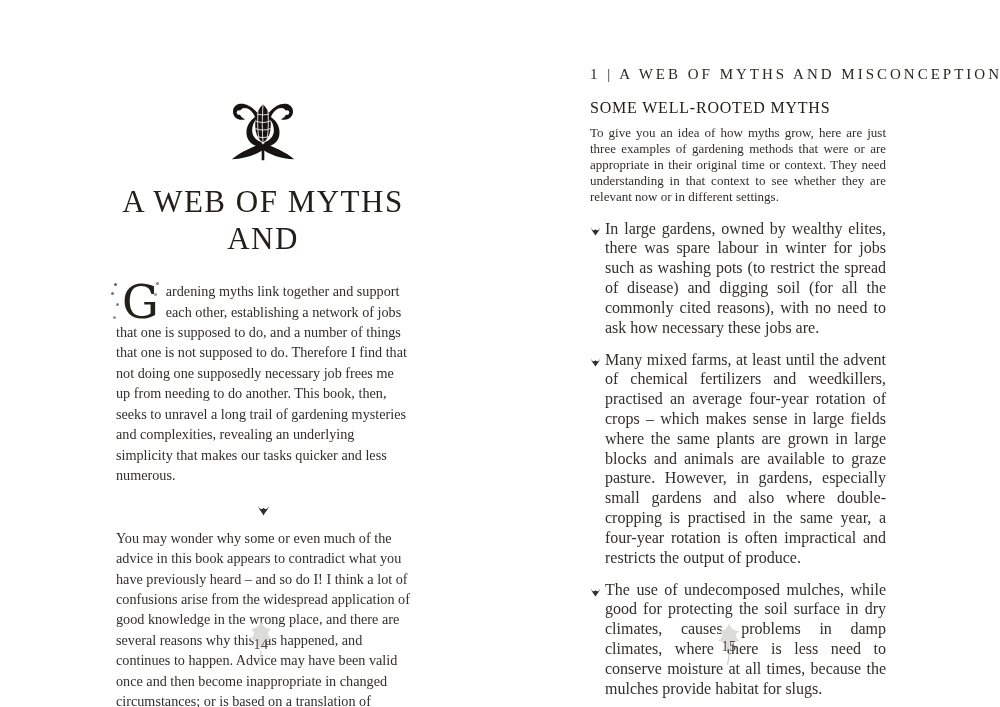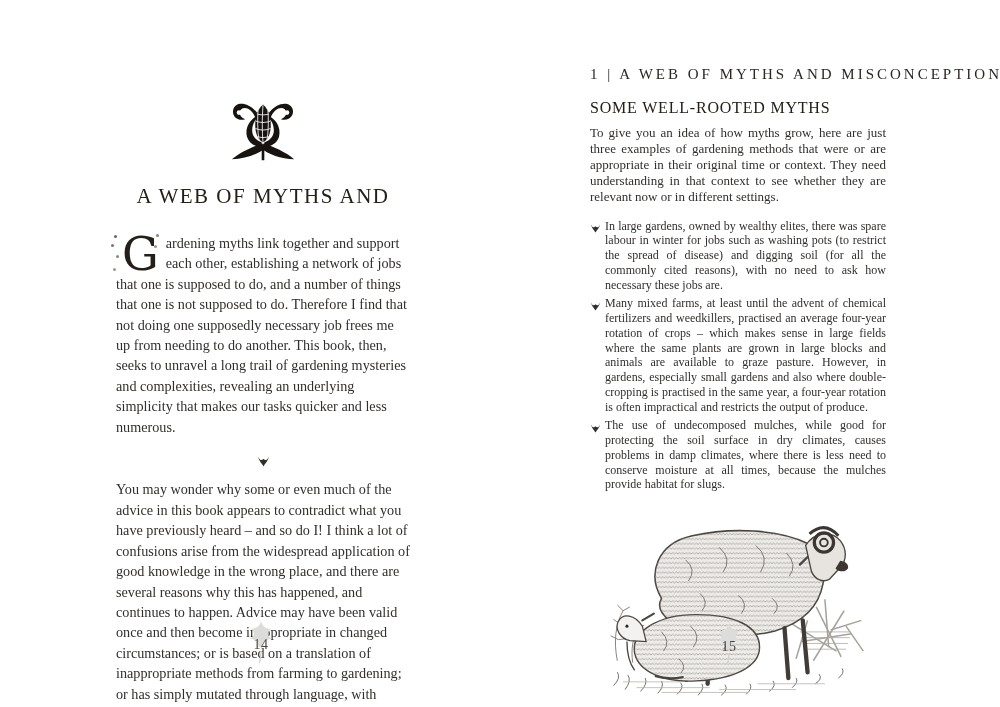--- a/index.html
+++ b/index.html
@@ -8,21 +8,21 @@
     font-family:"Liberation Serif", serif;color:#322e2b;overflow:hidden;
   }
   
   .page-left{position:absolute;left:116px;top:92px;width:294px;}
   .chapter-label{
     text-align:center;font-size:11px;letter-spacing:5px;color:#2a2623;
     font-weight:normal;
   }
   .ornament-wrap{text-align:center;margin-top:8px;}
   .chapter-title{
-    margin-top:22px;text-align:center;font-size:21px;line-height:1.18;
+    margin-top:22px;text-align:center;font-size:31px;line-height:1.18;
     letter-spacing:1.5px;color:#242019;font-weight:normal;
   }
   .lead-para{margin-top:24px;font-size:14.2px;line-height:1.44;text-align:left;}
   .dropcap{
     float:left;font-size:46px;line-height:37px;padding:3px 7px 0 6px;
     color:#242019;position:relative;font-family:"DejaVu Serif", serif;
   }
   .dropcap::before{
     content:"";position:absolute;left:-2px;top:2px;width:3px;height:3px;border-radius:50%;
     background:#6b6660;
@@ -35,22 +35,22 @@
   .page-right{position:absolute;left:590px;top:66px;width:296px;}
   .running-head{
     text-align:center;font-size:15px;letter-spacing:3px;color:#2a2623;white-space:nowrap;
   }
   .section-heading{
     margin-top:16px;font-size:16px;letter-spacing:0.8px;color:#242019;font-weight:normal;
   }
   .intro-para{margin-top:8px;font-size:13px;line-height:1.24;text-align:justify;}
   ul.myth-list{list-style:none;margin:7px 0 0 0;padding:0;}
   ul.myth-list li{
-    position:relative;padding-left:15px;font-size:12px;line-height:1.24;
-    text-align:justify;margin-top:3px;
+    position:relative;padding-left:15px;font-size:16px;line-height:1.24;
+    text-align:justify;margin-top:12px;
   }
   ul.myth-list .bullet-icon{position:absolute;left:0;top:2px;color:#322e2b;}
   .illustration-wrap{margin:15px 0 0 10px;}
   
   .pagenum-leaf{position:absolute;width:30px;height:44px;}
   .pagenum-leaf .leaf-num{
     position:absolute;left:0;top:17px;width:30px;text-align:center;
     font-size:14px;color:#4a463f;letter-spacing:0.5px;
   }
   .leaf-left{left:246px;top:620px;}

